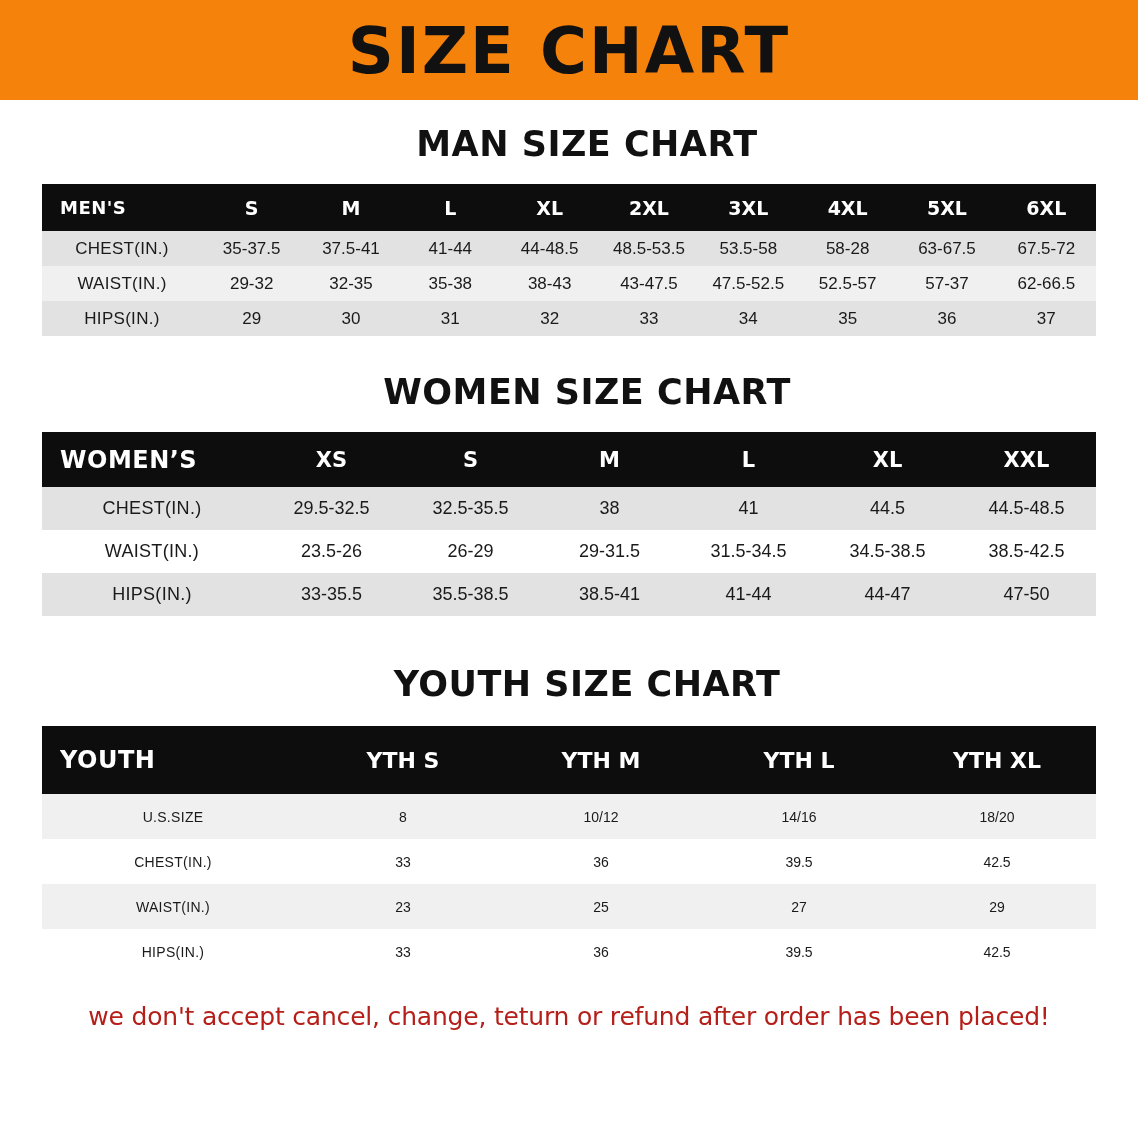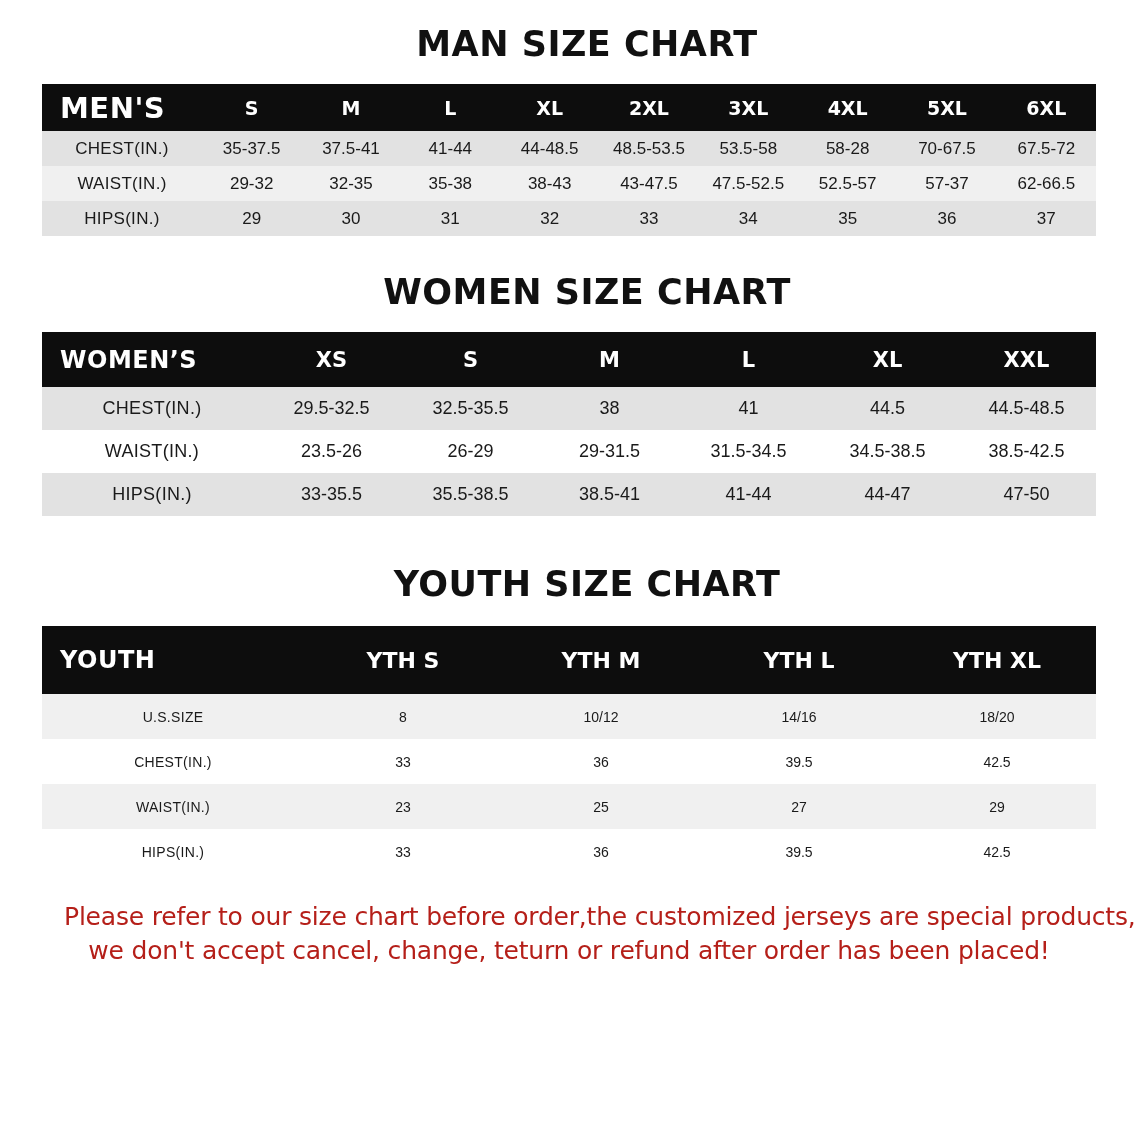--- a/index.html
+++ b/index.html
@@ -80,21 +80,21 @@
   table.size-table thead th {
     color: #ffffff;
     height: 47px;
     font-size: 19px;
     font-weight: 700;
     font-family: "DejaVu Sans", sans-serif;
   }
   table.size-table thead th.corner {
     text-align: left;
     padding-left: 18px;
-    font-size: 29px;
+    font-size: 18px;
     letter-spacing: 0.5px;
   }
   
   table.size-table tbody td {
     height: 35px;
   }
   table.size-table tbody td.rowlabel {
     text-align: center;
     font-size: 17px;
     letter-spacing: 0.3px;
@@ -124,20 +124,23 @@
     line-height: 1.35;
     letter-spacing: -0.2px;
   }
   .note div { white-space: nowrap; }
 </style>
 </head>
 <body>
 
 <div class="page">
 
+  <div class="banner">
+    <div class="banner-title">SIZE CHART</div>
+  </div>
 
   <div class="section-title title-man">MAN SIZE CHART</div>
   <div class="table-wrap man">
     <table class="size-table">
       <colgroup>
         <col style="width:160px">
         <col span="9">
       </colgroup>
       <thead>
         <tr>
@@ -156,21 +159,21 @@
       <tbody>
         <tr class="shade-a">
           <td class="rowlabel">CHEST(IN.)</td>
           <td>35-37.5</td>
           <td>37.5-41</td>
           <td>41-44</td>
           <td>44-48.5</td>
           <td>48.5-53.5</td>
           <td>53.5-58</td>
           <td>58-28</td>
-          <td>70-67.5</td>
+          <td>63-67.5</td>
           <td>67.5-72</td>
         </tr>
         <tr class="shade-b">
           <td class="rowlabel">WAIST(IN.)</td>
           <td>29-32</td>
           <td>32-35</td>
           <td>35-38</td>
           <td>38-43</td>
           <td>43-47.5</td>
           <td>47.5-52.5</td>
@@ -287,17 +290,16 @@
           <td>33</td>
           <td>36</td>
           <td>39.5</td>
           <td>42.5</td>
         </tr>
       </tbody>
     </table>
   </div>
 
   <div class="note">
-    <div>Please refer to our size chart before order,the customized jerseys are special products,</div>
     <div>we don't accept cancel, change, teturn or refund after order has been placed!</div>
   </div>
 
 </div>
 
 </body></html>

